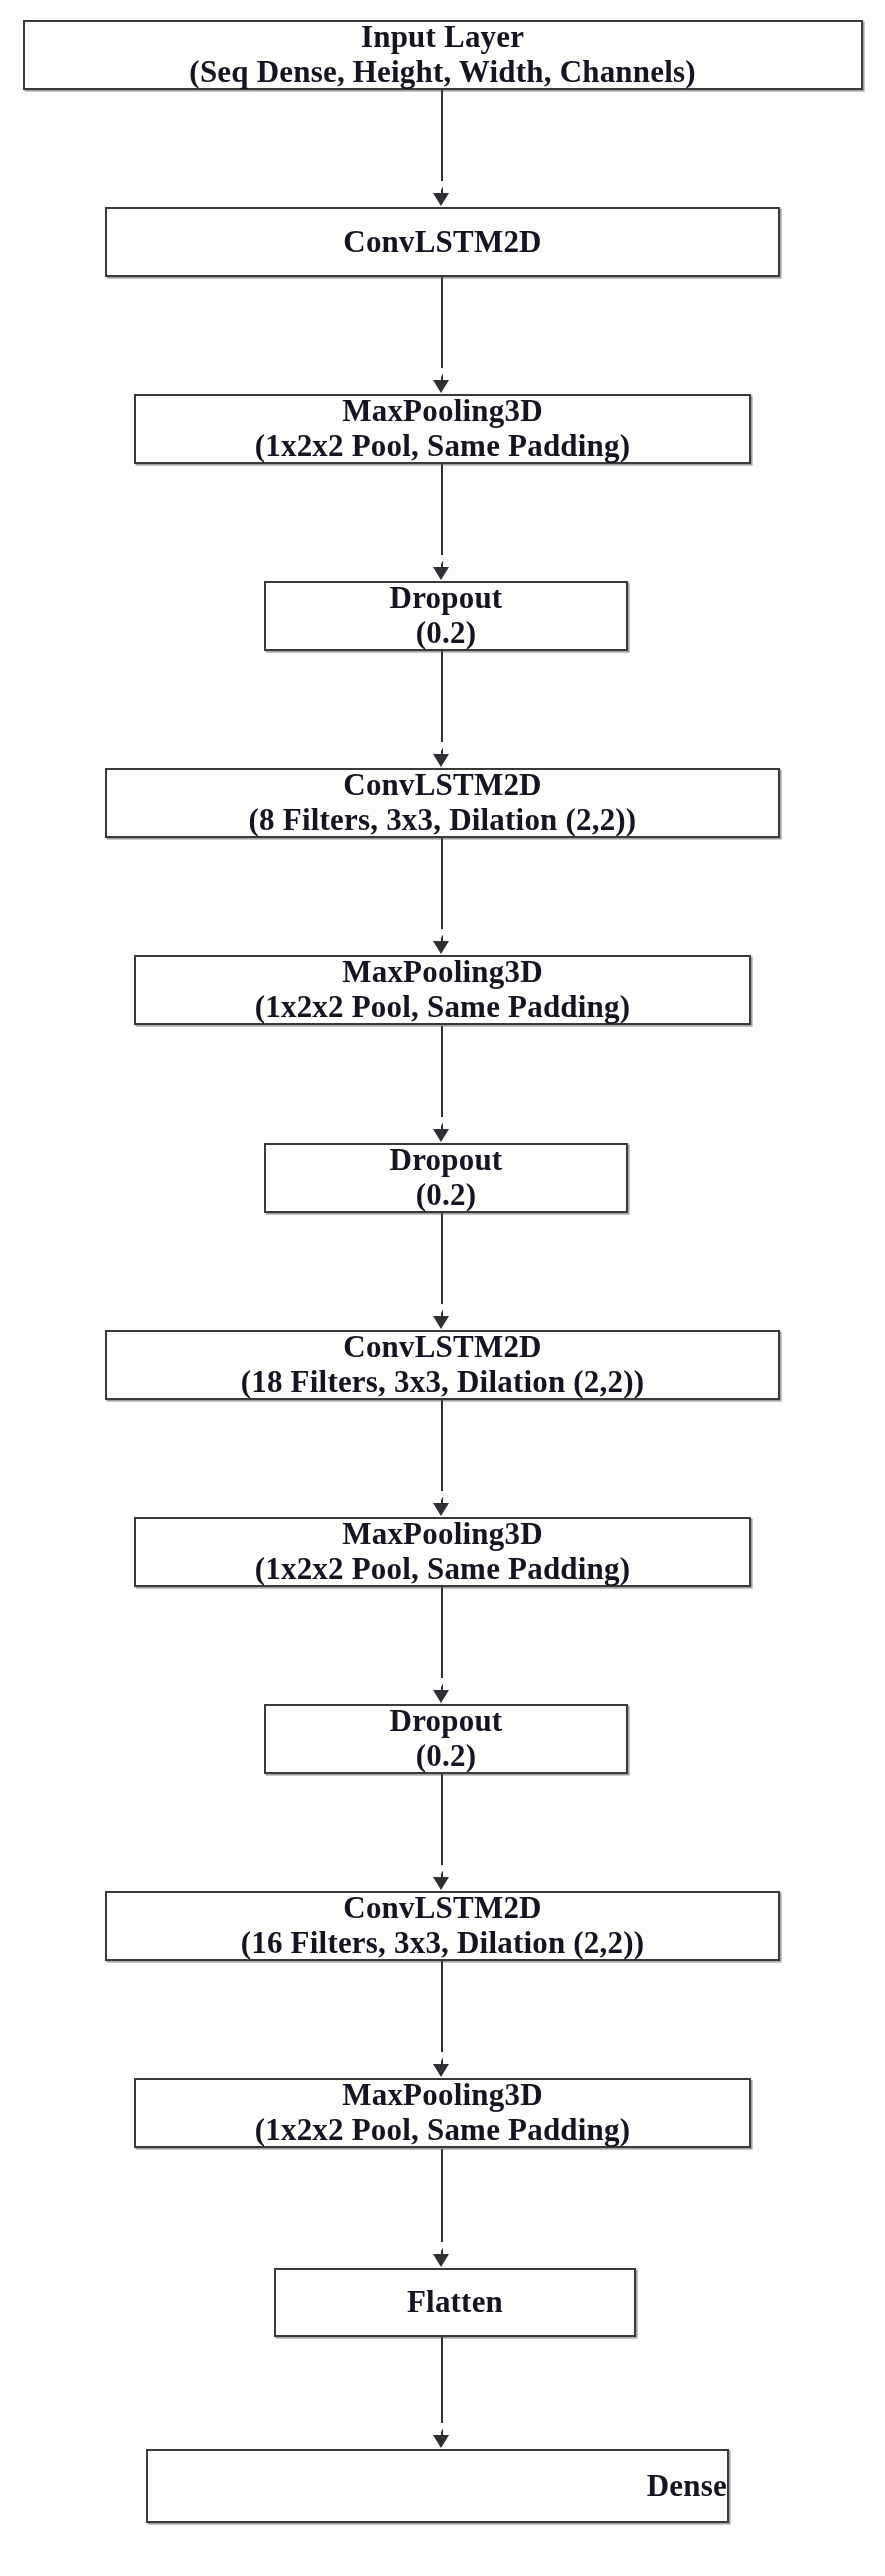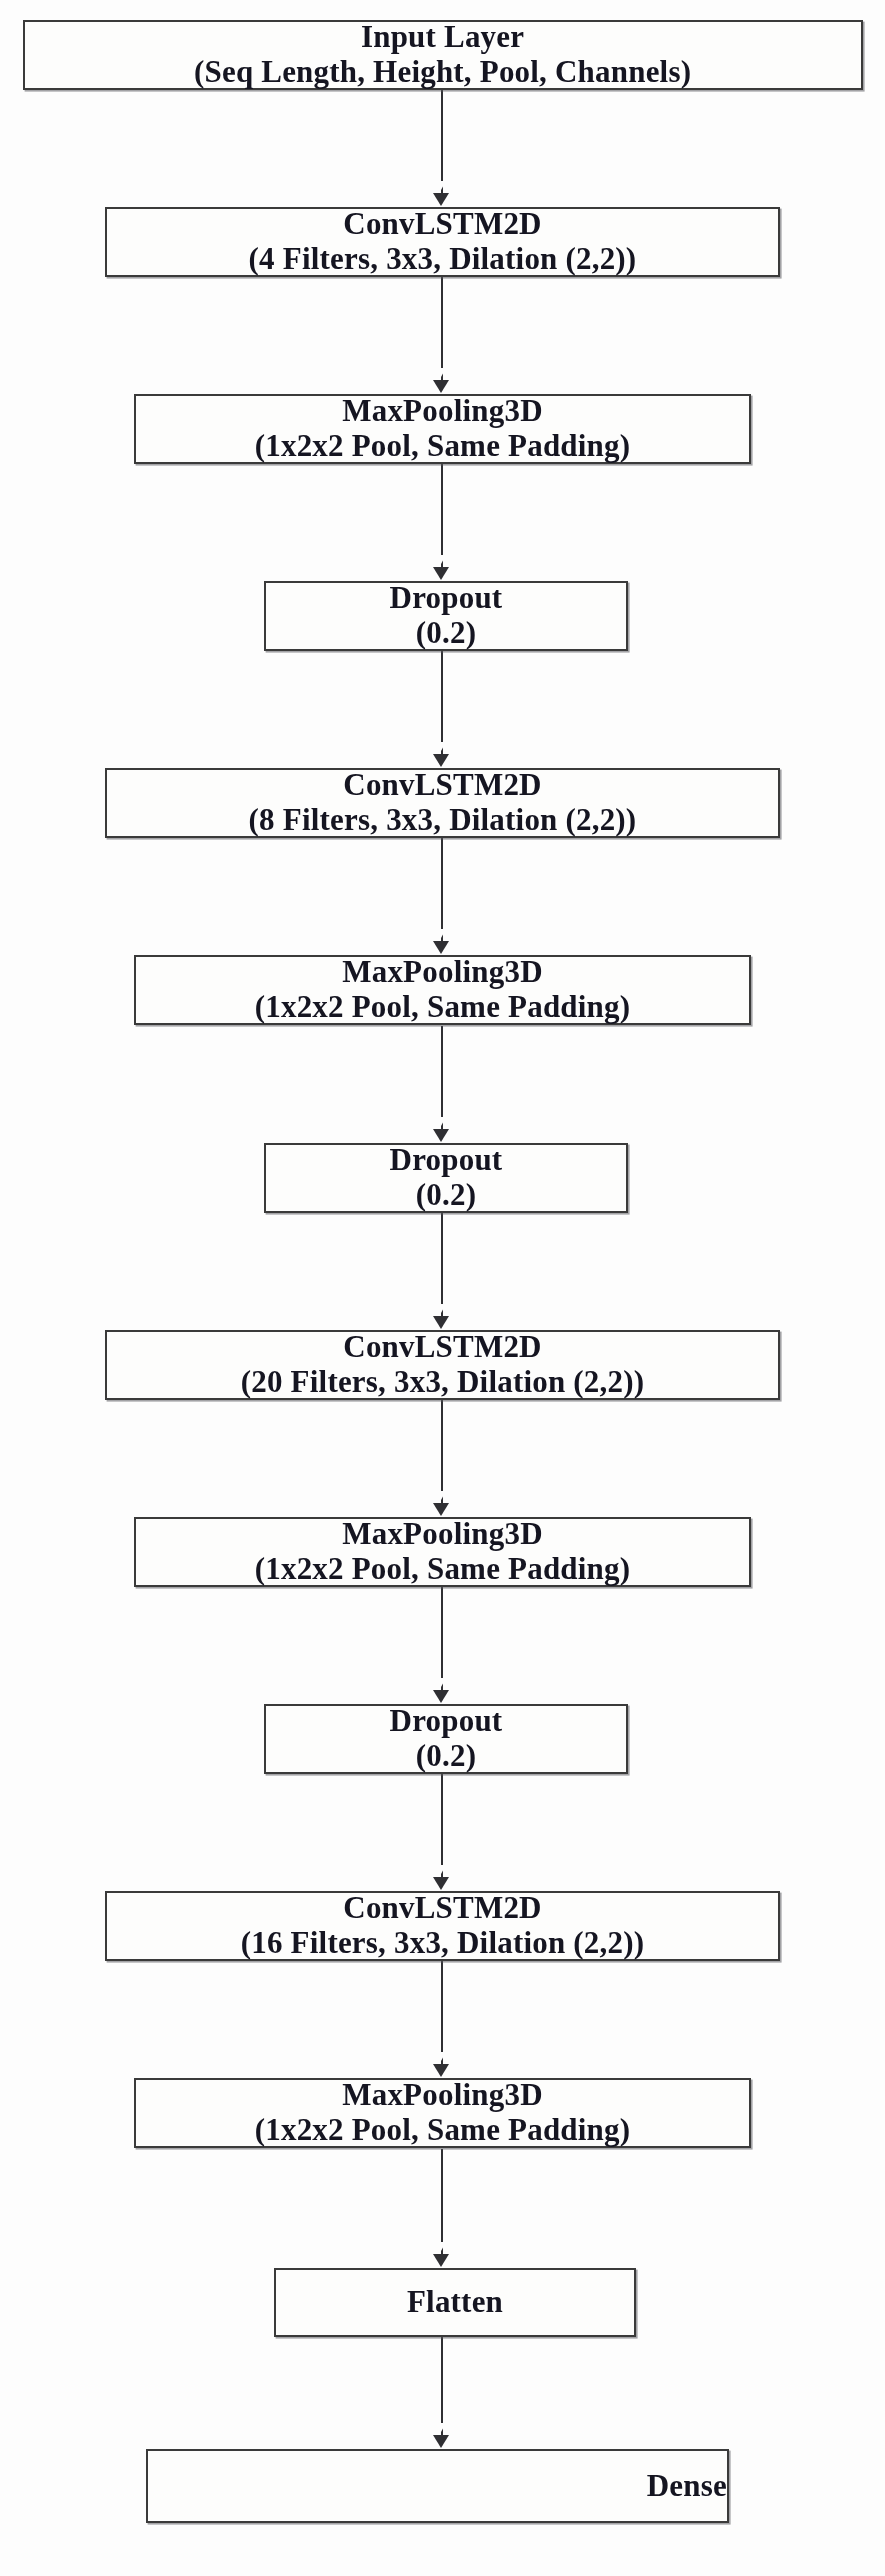--- a/index.html
+++ b/index.html
@@ -105,25 +105,24 @@
     <div class="arrowhead" style="left: 433px; top: 2064px; border-top-color: rgb(47, 47, 51);"></div>
     <div class="arrowhead inner" style="left: 436px; top: 2064px; border-top-color: rgb(253, 253, 253);"></div>
     <div class="edge" style="left: 441px; top: 2149px; height: 107px; border-left-color: rgb(47, 47, 51);"></div>
     <div class="arrowhead" style="left: 433px; top: 2254px; border-top-color: rgb(47, 47, 51);"></div>
     <div class="arrowhead inner" style="left: 436px; top: 2254px; border-top-color: rgb(253, 253, 253);"></div>
     <div class="edge" style="left: 441px; top: 2337px; height: 100px; border-left-color: rgb(47, 47, 51);"></div>
     <div class="arrowhead" style="left: 433px; top: 2435px; border-top-color: rgb(47, 47, 51);"></div>
     <div class="arrowhead inner" style="left: 436px; top: 2435px; border-top-color: rgb(253, 253, 253);"></div>
     <div class="node" style="left: 22.6px; top: 20px; width: 840px; height: 70px; background: rgb(253, 253, 252); border-color: rgb(58, 58, 58); color: rgb(21, 21, 33);">
       <div class="line1">Input Layer</div>
-      <div class="line2">(Seq Length, Height, Pool, Channels)</div>
+      <div class="line2">(Seq Dense, Height, Width, Channels)</div>
     </div>
     <div class="node" style="left: 105px; top: 207px; width: 675px; height: 70px; background: rgb(253, 253, 252); border-color: rgb(58, 58, 58); color: rgb(21, 21, 33);">
       <div class="line1">ConvLSTM2D</div>
-      <div class="line2">(4 Filters, 3x3, Dilation (2,2))</div>
     </div>
     <div class="node" style="left: 134px; top: 394px; width: 617px; height: 70px; background: rgb(253, 253, 252); border-color: rgb(58, 58, 58); color: rgb(21, 21, 33);">
       <div class="line1">MaxPooling3D</div>
       <div class="line2">(1x2x2 Pool, Same Padding)</div>
     </div>
     <div class="node" style="left: 264px; top: 581px; width: 364px; height: 70px; background: rgb(253, 253, 252); border-color: rgb(58, 58, 58); color: rgb(21, 21, 33);">
       <div class="line1">Dropout</div>
       <div class="line2">(0.2)</div>
     </div>
     <div class="node" style="left: 105px; top: 768px; width: 675px; height: 70px; background: rgb(253, 253, 252); border-color: rgb(58, 58, 58); color: rgb(21, 21, 33);">
@@ -133,21 +132,21 @@
     <div class="node" style="left: 134px; top: 955px; width: 617px; height: 70px; background: rgb(253, 253, 252); border-color: rgb(58, 58, 58); color: rgb(21, 21, 33);">
       <div class="line1">MaxPooling3D</div>
       <div class="line2">(1x2x2 Pool, Same Padding)</div>
     </div>
     <div class="node" style="left: 264px; top: 1143px; width: 364px; height: 70px; background: rgb(253, 253, 252); border-color: rgb(58, 58, 58); color: rgb(21, 21, 33);">
       <div class="line1">Dropout</div>
       <div class="line2">(0.2)</div>
     </div>
     <div class="node" style="left: 105px; top: 1330px; width: 675px; height: 70px; background: rgb(253, 253, 252); border-color: rgb(58, 58, 58); color: rgb(21, 21, 33);">
       <div class="line1">ConvLSTM2D</div>
-      <div class="line2">(20 Filters, 3x3, Dilation (2,2))</div>
+      <div class="line2">(18 Filters, 3x3, Dilation (2,2))</div>
     </div>
     <div class="node" style="left: 134px; top: 1517px; width: 617px; height: 70px; background: rgb(253, 253, 252); border-color: rgb(58, 58, 58); color: rgb(21, 21, 33);">
       <div class="line1">MaxPooling3D</div>
       <div class="line2">(1x2x2 Pool, Same Padding)</div>
     </div>
     <div class="node" style="left: 264px; top: 1704px; width: 364px; height: 70px; background: rgb(253, 253, 252); border-color: rgb(58, 58, 58); color: rgb(21, 21, 33);">
       <div class="line1">Dropout</div>
       <div class="line2">(0.2)</div>
     </div>
     <div class="node" style="left: 105px; top: 1891px; width: 675px; height: 70px; background: rgb(253, 253, 252); border-color: rgb(58, 58, 58); color: rgb(21, 21, 33);">

